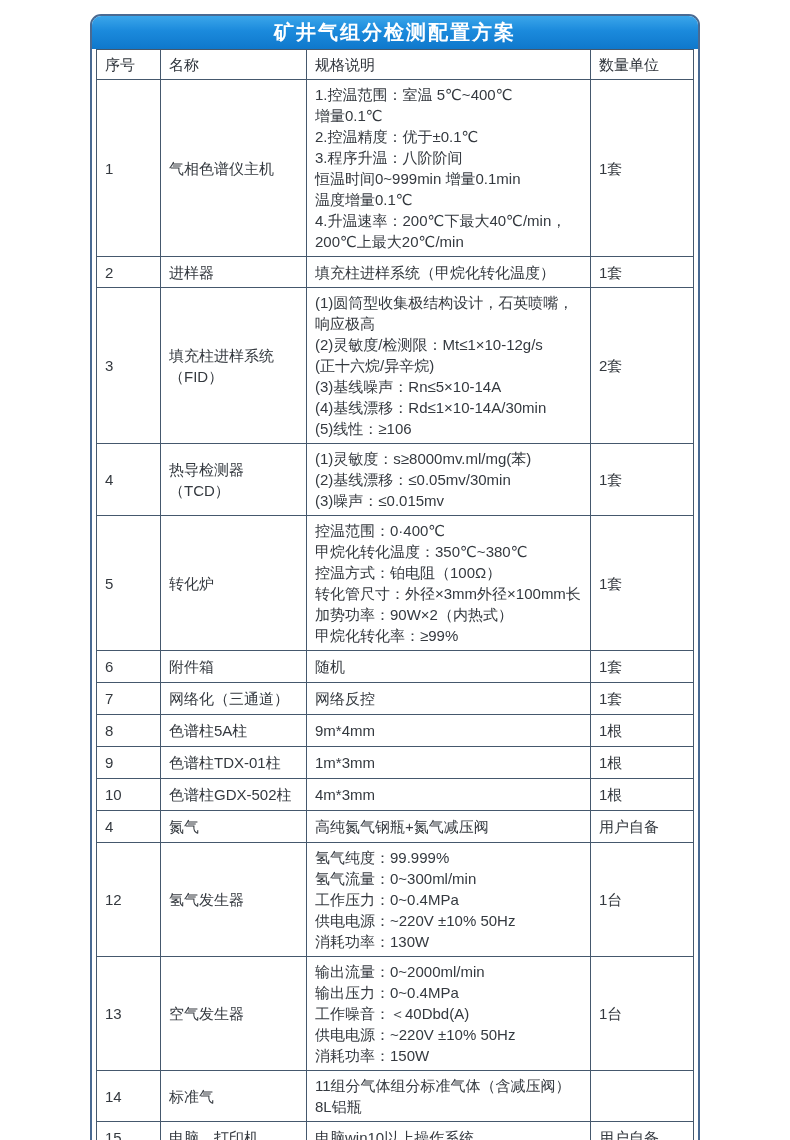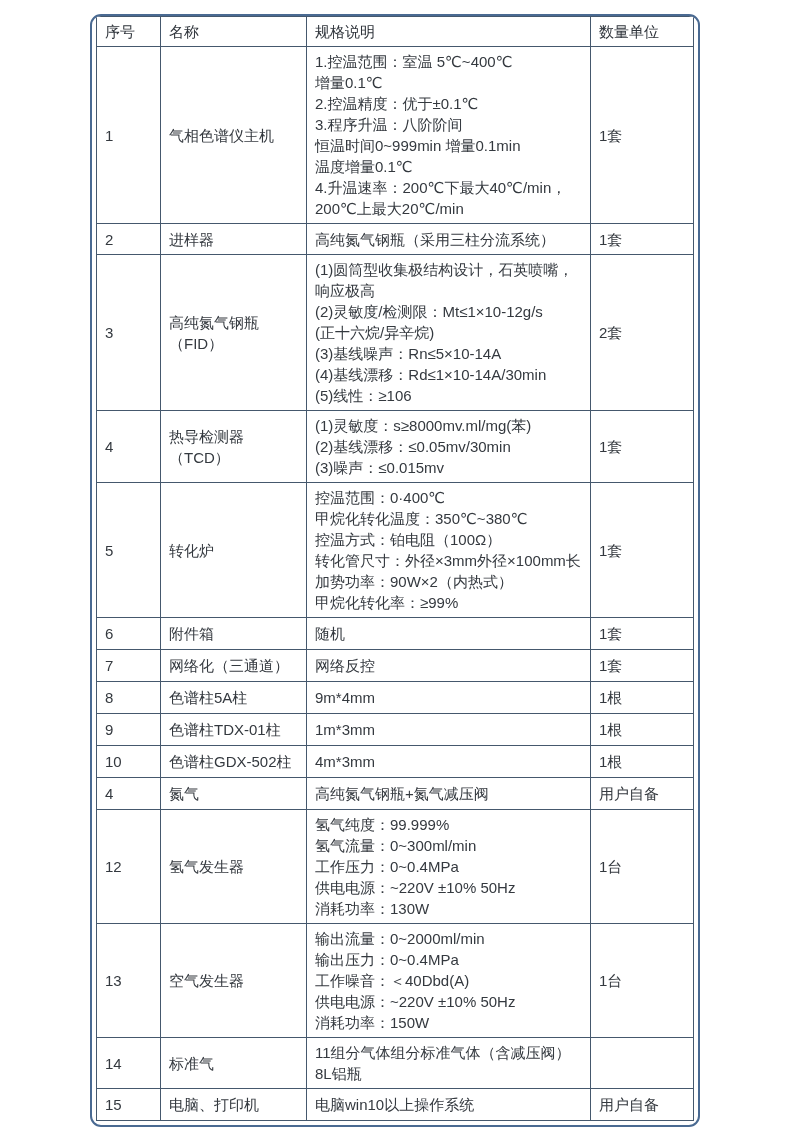--- a/index.html
+++ b/index.html
@@ -58,20 +58,21 @@
   tr.r12 { height:108px; }
   tr.r13 { height:107px; }
   tr.r14 { height:49px; }
   tr.r15 { height:32px; }
 </style>
 </head>
 <body>
 
 <div class="sheet">
   <div class="spec-card">
+    <div class="title-bar">矿井气组分检测配置方案</div>
     <table class="spec">
       <colgroup>
           <col class="c-no">
           <col class="c-name">
           <col class="c-spec">
           <col class="c-qty">
         </colgroup>
       <tbody>
         <tr class="hdr">
           <th class="no">序号</th>
@@ -88,26 +89,26 @@
 3.程序升温：八阶阶间
 恒温时间0~999min 增量0.1min
 温度增量0.1℃
 4.升温速率：200℃下最大40℃/min，
 200℃上最大20℃/min</td>
           <td class="qty">1套</td>
         </tr>
         <tr class="r2">
           <td class="no">2</td>
           <td>进样器</td>
-          <td class="spec-text">高纯氮气钢瓶（采用三柱分流系统）</td>
+          <td class="spec-text">填充柱进样系统（甲烷化转化温度）</td>
           <td class="qty">1套</td>
         </tr>
         <tr class="r3">
           <td class="no">3</td>
-          <td>高纯氮气钢瓶（FID）</td>
+          <td>填充柱进样系统（FID）</td>
           <td class="spec-text">(1)圆筒型收集极结构设计，石英喷嘴，
 响应极高
 (2)灵敏度/检测限：Mt≤1×10-12g/s
 (正十六烷/异辛烷)
 (3)基线噪声：Rn≤5×10-14A
 (4)基线漂移：Rd≤1×10-14A/30min
 (5)线性：≥106</td>
           <td class="qty">2套</td>
         </tr>
         <tr class="r4">

